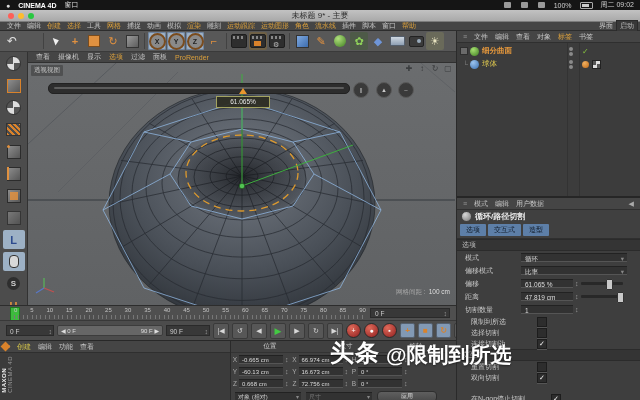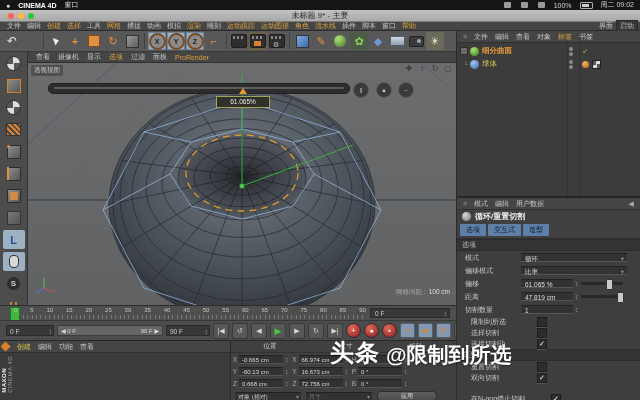--- a/index.html
+++ b/index.html
@@ -653,21 +653,21 @@
 
   <div class="pm-row">
     <span class="hamb">≡</span>
     <span>模式</span>
     <span>编辑</span>
     <span>用户数据</span>
     <span style="margin-left:auto;color:#aaa;">◀</span>
   </div>
   <div id="am-title">
     <span class="toolico"></span>
-    <span>循环/重置切割</span>
+    <span>循环/路径切割</span>
   </div>
   <div id="am-tabs">
     <span class="tab">选项</span>
     <span class="tab">交互式</span>
     <span class="tab">造型</span>
   </div>
   <div class="secbar">选项</div>
 
   <div class="am-row">
     <span class="am-label">模式</span>

